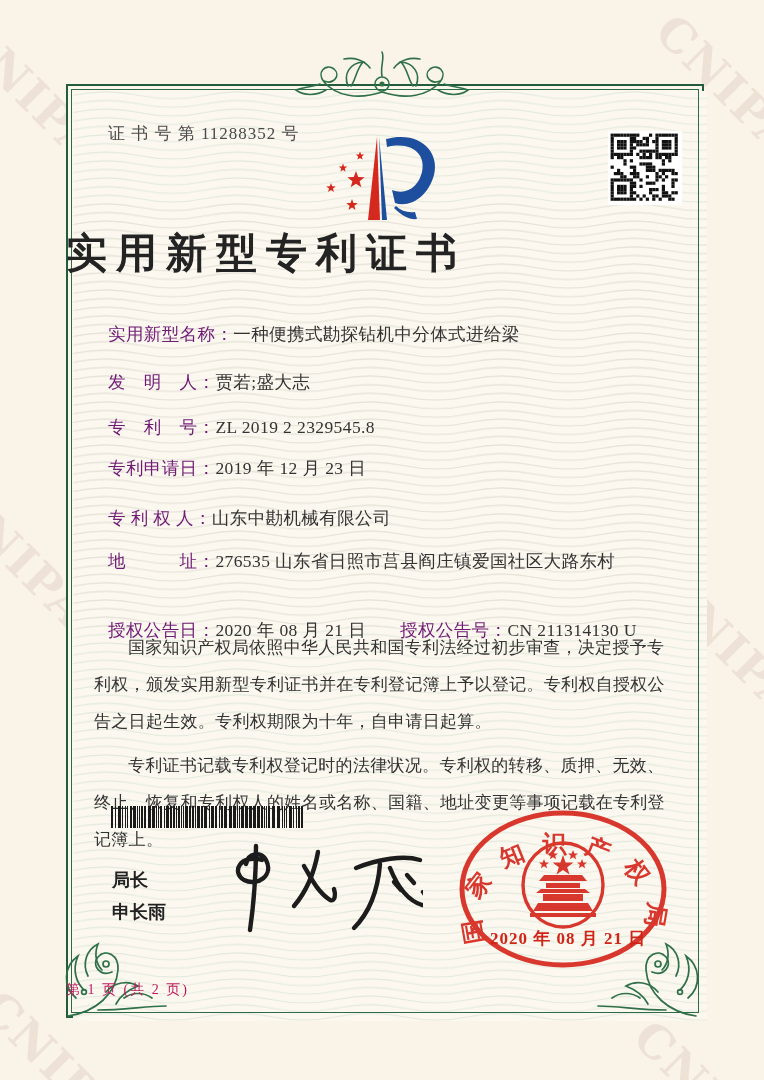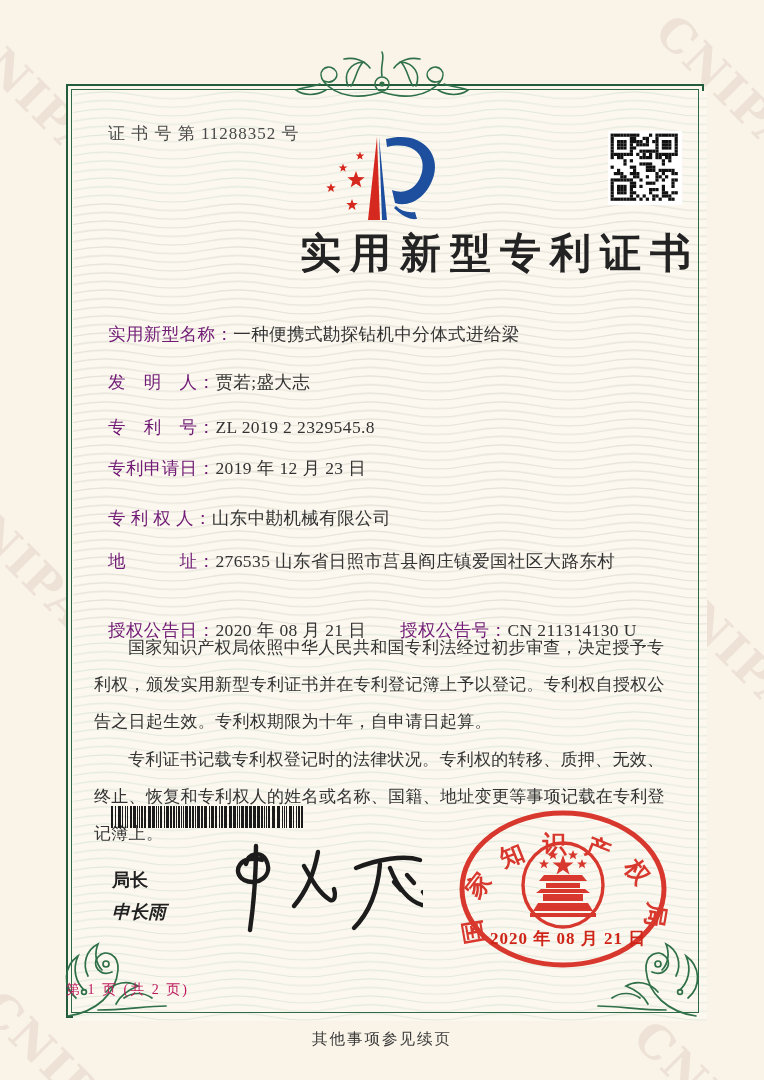--- a/index.html
+++ b/index.html
@@ -36,46 +36,46 @@
   .guilloche{position:absolute;inset:5px;}
 
   
   .cert-no{
     position:absolute;left:108px;top:122px;font-size:17px;color:#4a4a4a;
     letter-spacing:1px;
   }
   .logo{position:absolute;left:318px;top:126px;width:140px;height:100px;}
   .qr{position:absolute;left:608px;top:131px;width:74px;height:74px;background:#fff;}
   .title{
-    position:absolute;left:66px;top:226px;width:634px;text-align:right;
+    position:absolute;left:66px;top:226px;width:634px;text-align:left;
     font-size:41px;font-weight:bold;letter-spacing:9px;color:#232323;
   }
 
   
   .fields{position:absolute;left:108px;top:0;width:575px;font-size:17.5px;color:#333;}
   .frow{position:absolute;left:0;white-space:nowrap;letter-spacing:.4px;}
   .r1{top:322px;} .r2{top:370px;} .r3{top:415px;} .r4{top:456px;}
   .r5{top:506px;} .r6{top:549px;} .r7{top:618px;}
   .flabel{color:#701a75;}
   .pairB{position:absolute;left:292px;top:0;white-space:nowrap;}
 
   
   .body-text{
     position:absolute;left:94px;top:629px;width:576px;
     font-size:17px;line-height:37px;color:#333;letter-spacing:.3px;
   }
   .body-text p{margin:0;text-indent:2em;}
-  .body-text p + p{margin-top:1px;}
+  .body-text p + p{margin-top:7px;}
 
   
   .barcode{position:absolute;left:110px;top:806px;width:196px;height:22px;}
   .signer-title{position:absolute;left:112px;top:868px;font-size:18px;font-weight:600;
     font-family:"Liberation Sans","DejaVu Sans",sans-serif;color:#222;}
   .signer-name{position:absolute;left:112px;top:900px;font-size:18px;font-weight:600;
-    font-family:"Liberation Sans","DejaVu Sans",sans-serif;color:#222;font-style:italic;}
+    font-family:"Liberation Sans","DejaVu Sans",sans-serif;color:#222;}
   .signature{position:absolute;left:218px;top:840px;width:205px;height:100px;}
 
   .seal{position:absolute;left:453px;top:803px;width:220px;height:170px;opacity:.92;}
   .seal-date{
     position:absolute;left:468px;top:927px;width:200px;text-align:center;
     color:#cf2418;font-size:17px;letter-spacing:1px;font-weight:600;white-space:nowrap;
   }
 
   .page-info{
     position:absolute;left:66px;top:981px;width:634px;text-align:left;
@@ -524,15 +524,14 @@
         <rect x="-20" y="3" width="40" height="7"></rect>
         <polygon points="-30,20 30,20 25,12 -25,12"></polygon>
         <rect x="-33" y="22" width="66" height="4"></rect>
         <ellipse cx="0" cy="-6" rx="40" ry="42" fill="none" stroke="#d5281e" stroke-width="3.4"></ellipse>
       </g>
     </g>
   </svg>
   <div class="seal-date">2020 年 08 月 21 日</div>
 
   <div class="page-info">第 1 页 (共 2 页)</div>
-  <div class="note">其他事项参见续页</div>
 
 </div>
 
 </body></html>

